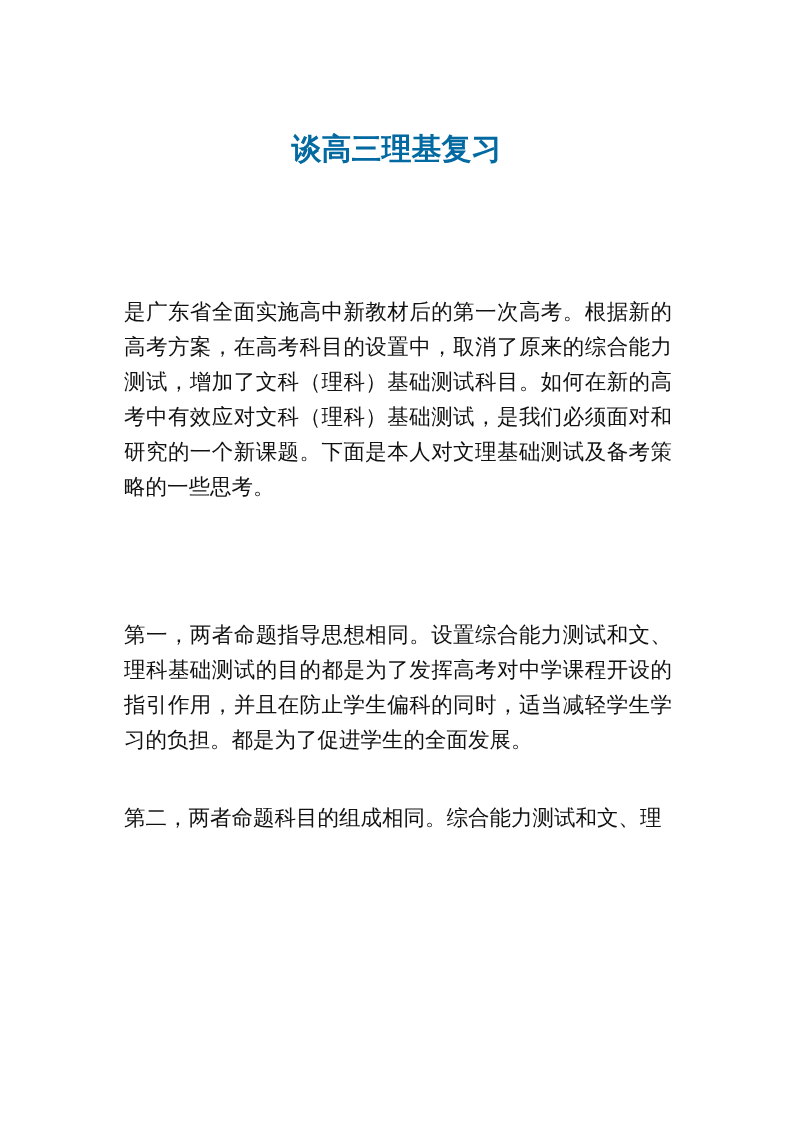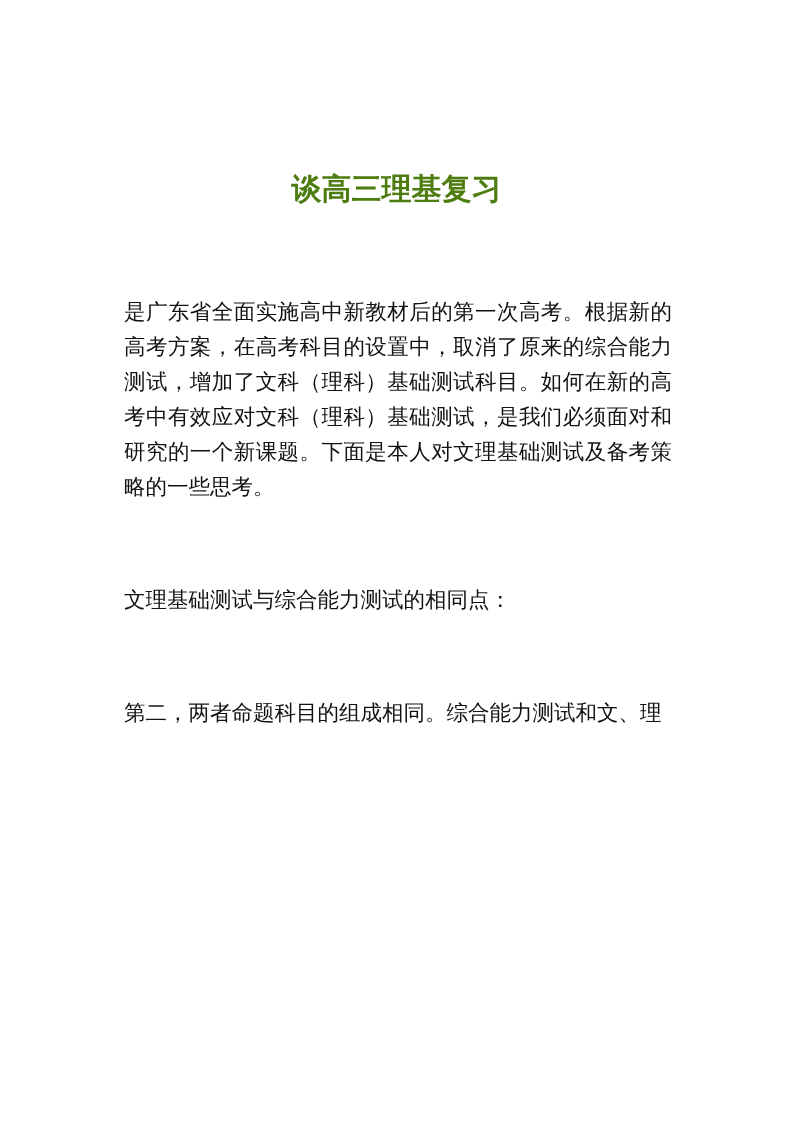--- a/index.html
+++ b/index.html
@@ -25,22 +25,21 @@
     .title {
       position: absolute;
       top: 128px;
       left: 0;
       width: 793px;
       text-align: center;
       font-size: 30px;
       font-weight: bold;
       line-height: 42px;
       letter-spacing: 0px;
-      color: #4d7c0f;
-      margin-top: 40px;
+      color: #0369a1;
     }
     .body {
       position: absolute;
       left: 120px;
       top: 290px;
       width: 556px;
     }
     .para {
       margin: 4px;
       font-size: 21.5px;
@@ -56,18 +55,18 @@
 </head>
 <body>
 
 <div class="page">
   <div class="title">谈高三理基复习</div>
 
   <div class="body">
     <p class="para">是广东省全面实施高中新教材后的第一次高考。根据新的高考方案，在高考科目的设置中，取消了原来的综合能力测试，增加了文科（理科）基础测试科目。如何在新的高考中有效应对文科（理科）基础测试，是我们必须面对和研究的一个新课题。下面是本人对文理基础测试及备考策略的一些思考。</p>
     <div class="gap"></div>
     <div class="gap"></div>
-    <p class="para">文理基础测试与综合能力测试的相同点：</p>
     <div class="gap"></div>
+    <p class="para">第一，两者命题指导思想相同。设置综合能力测试和文、理科基础测试的目的都是为了发挥高考对中学课程开设的指引作用，并且在防止学生偏科的同时，适当减轻学生学习的负担。都是为了促进学生的全面发展。</p>
     <div class="gap"></div>
     <p class="para">第二，两者命题科目的组成相同。综合能力测试和文、理</p>
   </div>
 </div>
 
 </body></html>

